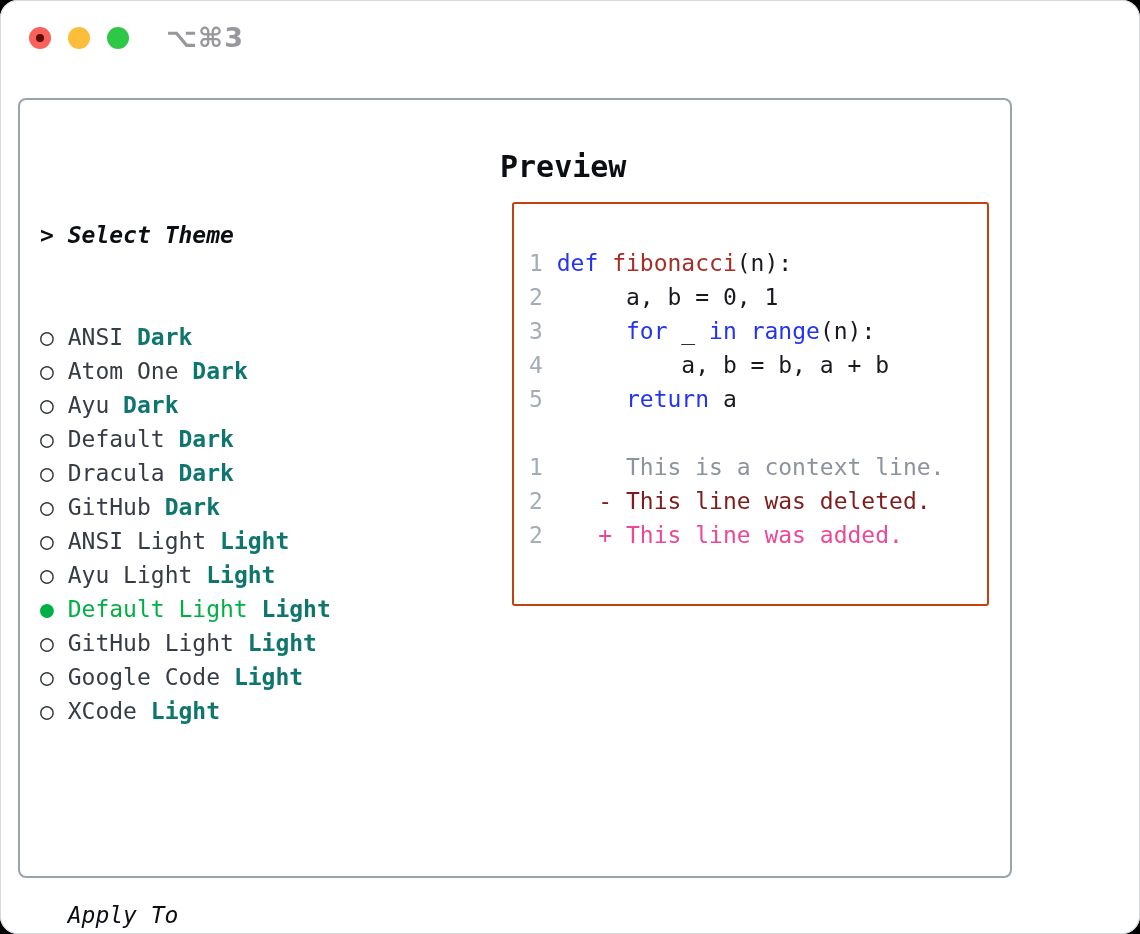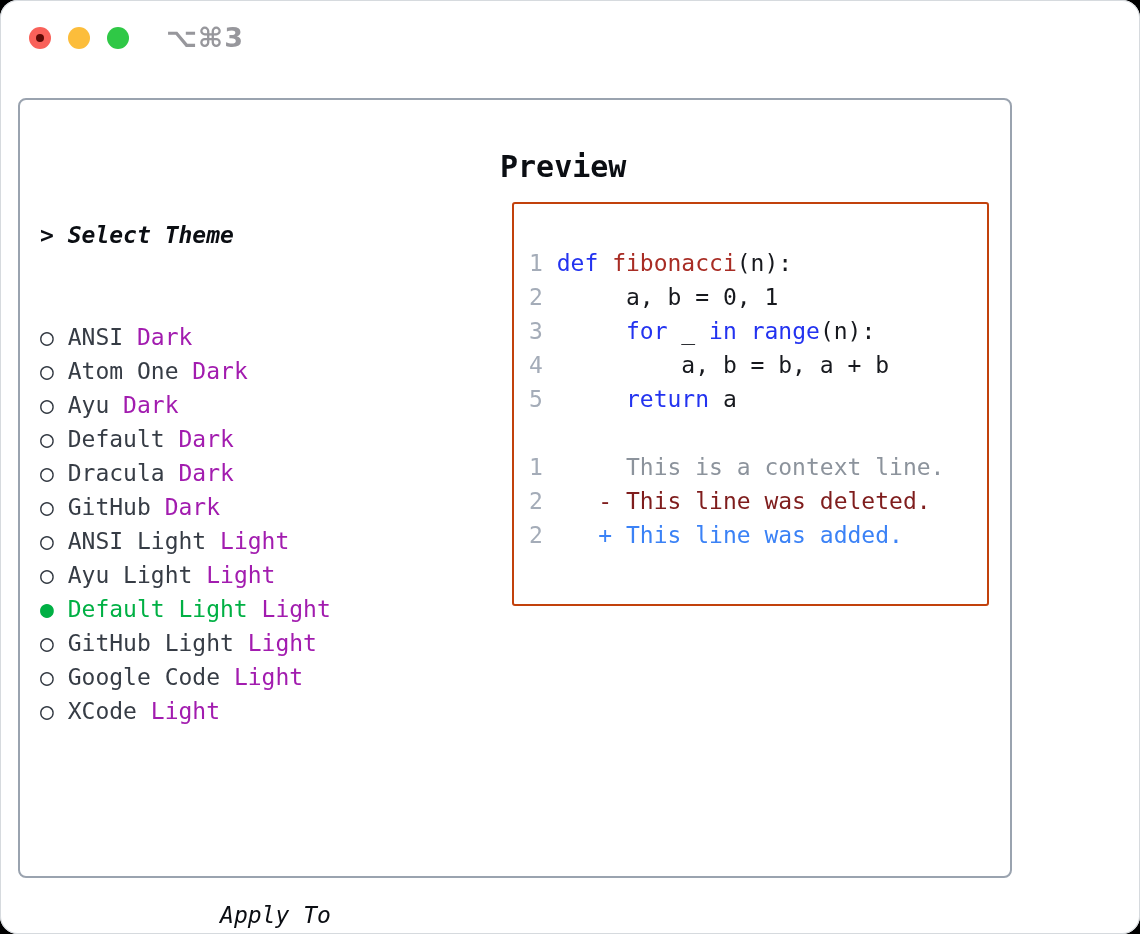--- a/index.html
+++ b/index.html
@@ -25,57 +25,57 @@
   .main-box{
     position:absolute;left:18px;top:98px;width:994px;height:780px;
     border:2px solid #9aa3af;border-radius:8px;box-sizing:border-box;background:#fff;
   }
   .col-left{position:absolute;left:20px;top:50px;font-size:23px;line-height:34px;white-space:pre;}
   .row{height:34px;}
   .spacer{height:34px;}
   .heading{font-weight:bold;color:#0b0e13;font-style:italic;}
   .indent2{padding-left:2ch;}
   .t-name{color:#363c45;}
-  .t-variant{color:#a21caf;}
+  .t-variant{color:#0f766e;font-weight:bold;}
   .bullet{color:#363c45;}
   .sel .bullet,.sel .t-name,.sel .opt-label{color:#00b044;}
   
   .preview-title{position:absolute;left:480px;top:50px;font-size:30px;line-height:34px;font-weight:bold;color:#0b0e13;}
   .preview-box{
     position:absolute;left:492px;top:102px;width:477px;height:404px;
     border:2px solid #c2410c;border-radius:3px;box-sizing:border-box;background:#fff;
   }
   .code{position:absolute;left:15px;top:42px;font-size:23px;line-height:34px;white-space:pre;}
   .ln{color:#a4acb8;}
   .pl{color:#17191e;}
   .kw{color:#2333f0;}
   .fn{color:#a82c24;}
   .diff-context{color:#8c939c;}
   .diff-deleted{color:#7f1d1d;}
-  .diff-added{color:#3b82f6;}
+  .diff-added{color:#ec4899;}
 </style>
 </head>
 <body>
 
 <div class="window">
 
   <div class="traffic">
     <button class="tl tl-red"></button>
     <button class="tl tl-yellow"></button>
     <button class="tl tl-green"></button>
   </div>
   <div class="shortcut">⌥⌘3</div>
 
   <div class="main-box">
 
     <div class="col-left">
       <div class="row heading"><span>&gt; </span><span>Select Theme</span></div>
       <div id="theme-rows"><div class="row"><span class="bullet">○ </span><span class="t-name">ANSI</span> <span class="t-variant">Dark</span></div><div class="row"><span class="bullet">○ </span><span class="t-name">Atom One</span> <span class="t-variant">Dark</span></div><div class="row"><span class="bullet">○ </span><span class="t-name">Ayu</span> <span class="t-variant">Dark</span></div><div class="row"><span class="bullet">○ </span><span class="t-name">Default</span> <span class="t-variant">Dark</span></div><div class="row"><span class="bullet">○ </span><span class="t-name">Dracula</span> <span class="t-variant">Dark</span></div><div class="row"><span class="bullet">○ </span><span class="t-name">GitHub</span> <span class="t-variant">Dark</span></div><div class="row"><span class="bullet">○ </span><span class="t-name">ANSI Light</span> <span class="t-variant">Light</span></div><div class="row"><span class="bullet">○ </span><span class="t-name">Ayu Light</span> <span class="t-variant">Light</span></div><div class="row sel"><span class="bullet">● </span><span class="t-name">Default Light</span> <span class="t-variant">Light</span></div><div class="row"><span class="bullet">○ </span><span class="t-name">GitHub Light</span> <span class="t-variant">Light</span></div><div class="row"><span class="bullet">○ </span><span class="t-name">Google Code</span> <span class="t-variant">Light</span></div><div class="row"><span class="bullet">○ </span><span class="t-name">XCode</span> <span class="t-variant">Light</span></div></div>
       <div class="spacer"></div>
-      <div class="row heading indent2" style="font-weight:normal;color:#0b0e13;text-align:right;">Apply To</div>
+      <div class="row heading indent2" style="font-weight:normal;color:#0b0e13;">Apply To</div>
       
       
       
     </div>
 
     <div class="preview-title">Preview</div>
 
     <div class="preview-box">
       <div class="code" id="code-lines"><div class="row"><span class="ln">1</span> <span class="kw">def</span><span class="pl"> </span><span class="fn">fibonacci</span><span class="pl">(n):</span></div><div class="row"><span class="ln">2</span> <span class="pl">     a, b = 0, 1</span></div><div class="row"><span class="ln">3</span> <span class="pl">     </span><span class="kw">for</span><span class="pl"> _ </span><span class="kw">in</span><span class="pl"> </span><span class="kw">range</span><span class="pl">(n):</span></div><div class="row"><span class="ln">4</span> <span class="pl">         a, b = b, a + b</span></div><div class="row"><span class="ln">5</span> <span class="pl">     </span><span class="kw">return</span><span class="pl"> a</span></div><div class="spacer"></div><div class="row"><span class="ln">1</span> <span class="diff-context">     This is a context line.</span></div><div class="row"><span class="ln">2</span> <span class="diff-deleted">   - This line was deleted.</span></div><div class="row"><span class="ln">2</span> <span class="diff-added">   + This line was added.</span></div></div>
     </div>

